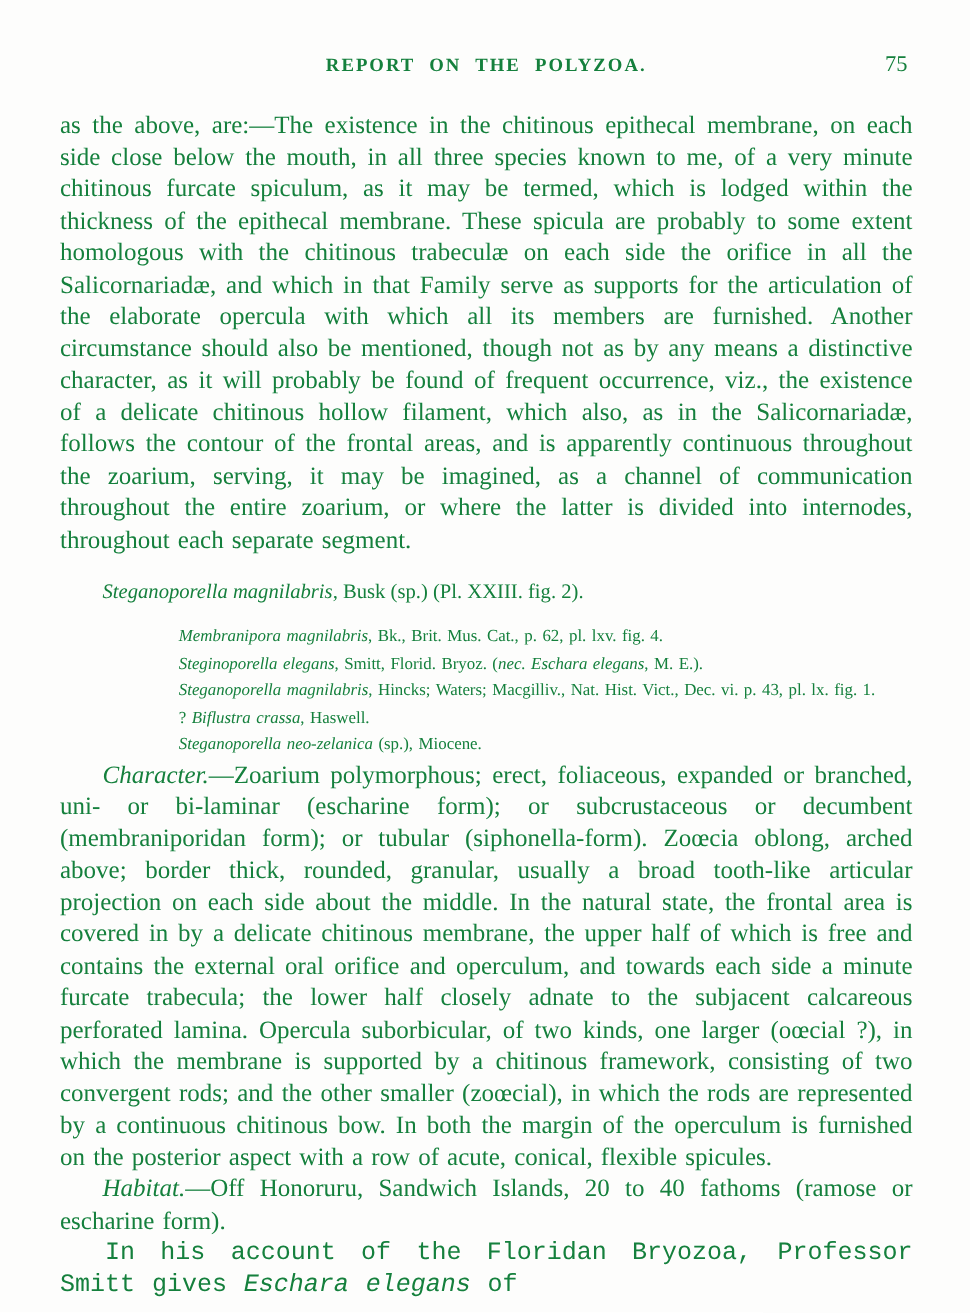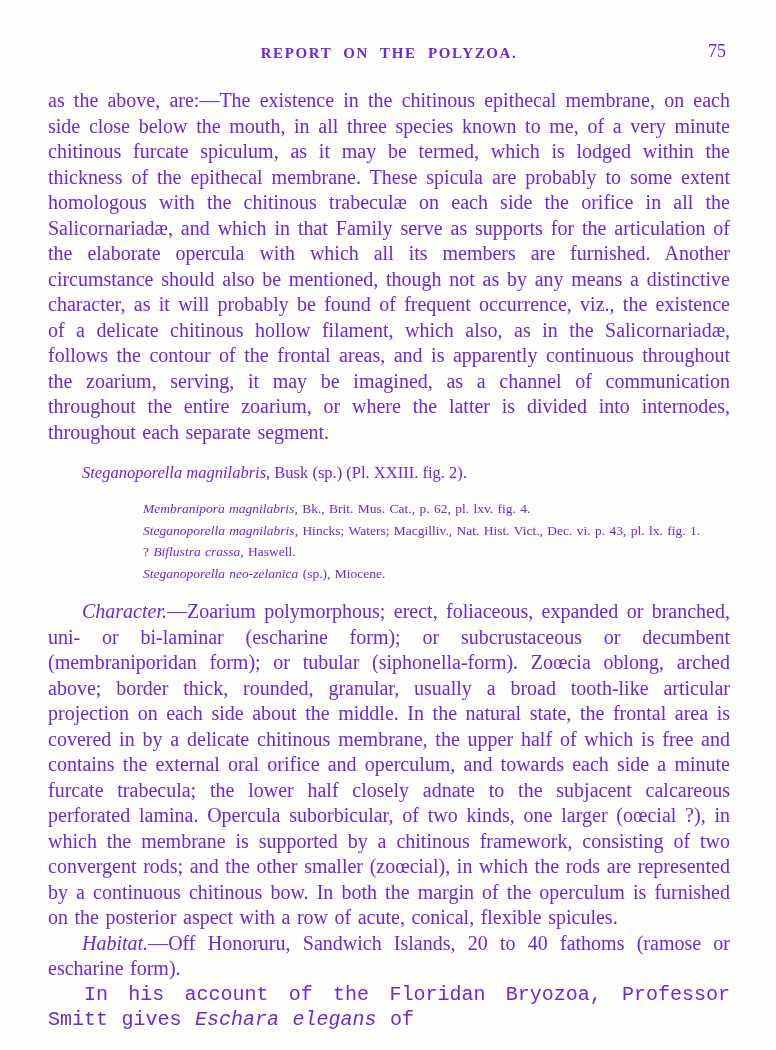--- a/index.html
+++ b/index.html
@@ -8,21 +8,21 @@
     background: #ffffff;
   }
   .page {
     position: relative;
     width: 776px;
     height: 1050px;
     box-sizing: border-box;
     background: #fdfdfc;
     padding: 44px 46px 0 48px;
     font-family: "Liberation Serif", "DejaVu Serif", serif;
-    color: #6d28d9;
+    color: #15803d;
     overflow: hidden;
   }
   .page-header {
     position: relative;
     text-align: center;
     height: 24px;
     margin-bottom: 20px;
   }
   .running-title {
     font-size: 15px;
@@ -47,21 +47,21 @@
   .intro-paragraph {
     margin-bottom: 27px;
   }
   .species-heading {
     font-size: 16.5px;
     font-weight: normal;
     margin: 16px 0 13px 34px;
     line-height: 24px;
   }
   .synonymy {
-    margin: 0 0 15px 95px;
+    margin: 0 0 2px 95px;
     font-size: 13.5px;
     line-height: 21.5px;
   }
   .syn-entry {
     margin: 0;
     padding-left: 32px;
     text-indent: -32px;
     text-align: justify;
     word-spacing: 1px;
   }
@@ -90,20 +90,21 @@
     <span class="running-title">REPORT ON THE POLYZOA.</span>
     <span class="page-number">75</span>
   </div>
 
   <p class="body intro-paragraph">as the above, are:—The existence in the chitinous epithecal membrane, on each side close below the mouth, in all three species known to me, of a very minute chitinous furcate spiculum, as it may be termed, which is lodged within the thickness of the epithecal membrane. These spicula are probably to some extent homologous with the chitinous trabeculæ on each side the orifice in all the Salicornariadæ, and which in that Family serve as supports for the articulation of the elaborate opercula with which all its members are furnished. Another circumstance should also be mentioned, though not as by any means a distinctive character, as it will probably be found of frequent occurrence, viz., the existence of a delicate chitinous hollow filament, which also, as in the Salicornariadæ, follows the contour of the frontal areas, and is apparently continuous throughout the zoarium, serving, it may be imagined, as a channel of communication throughout the entire zoarium, or where the latter is divided into internodes, throughout each separate segment.</p>
 
   <h3 class="species-heading"><i>Steganoporella magnilabris</i><span>, Busk (sp.) (Pl. XXIII. fig. 2).</span></h3>
 
   <div class="synonymy">
     <p class="syn-entry"><span></span><i>Membranipora magnilabris</i><span>, Bk., Brit. Mus. Cat., p. 62, pl. lxv. fig. 4.</span><i></i><span></span></p>
+    <p class="syn-entry"><span></span><i>Steginoporella elegans</i><span>, Smitt, Florid. Bryoz. (</span><i>nec. Eschara elegans</i><span>, M. E.).</span></p>
     <p class="syn-entry"><span></span><i>Steganoporella magnilabris</i><span>, Hincks; Waters; Macgilliv., Nat. Hist. Vict., Dec. vi. p. 43, pl. lx. fig. 1.</span><i></i><span></span></p>
     <p class="syn-entry"><span>? </span><i>Biflustra crassa</i><span>, Haswell.</span><i></i><span></span></p>
     <p class="syn-entry"><span></span><i>Steganoporella neo-zelanica</i><span> (sp.), Miocene.</span><i></i><span></span></p>
   </div>
 
   <p class="body indent-paragraph"><i>Character.</i><span>—Zoarium polymorphous; erect, foliaceous, expanded or branched, uni- or bi-laminar (escharine form); or subcrustaceous or decumbent (membraniporidan form); or tubular (siphonella-form). Zoœcia oblong, arched above; border thick, rounded, granular, usually a broad tooth-like articular projection on each side about the middle. In the natural state, the frontal area is covered in by a delicate chitinous membrane, the upper half of which is free and contains the external oral orifice and operculum, and towards each side a minute furcate trabecula; the lower half closely adnate to the subjacent calcareous perforated lamina. Opercula suborbicular, of two kinds, one larger (oœcial ?), in which the membrane is supported by a chitinous framework, consisting of two convergent rods; and the other smaller (zoœcial), in which the rods are represented by a continuous chitinous bow. In both the margin of the operculum is furnished on the posterior aspect with a row of acute, conical, flexible spicules.</span></p>
 
   <p class="body indent-paragraph habitat-paragraph"><i>Habitat.</i><span>—Off Honoruru, Sandwich Islands, 20 to 40 fathoms (ramose or escharine form).</span></p>
 
 

